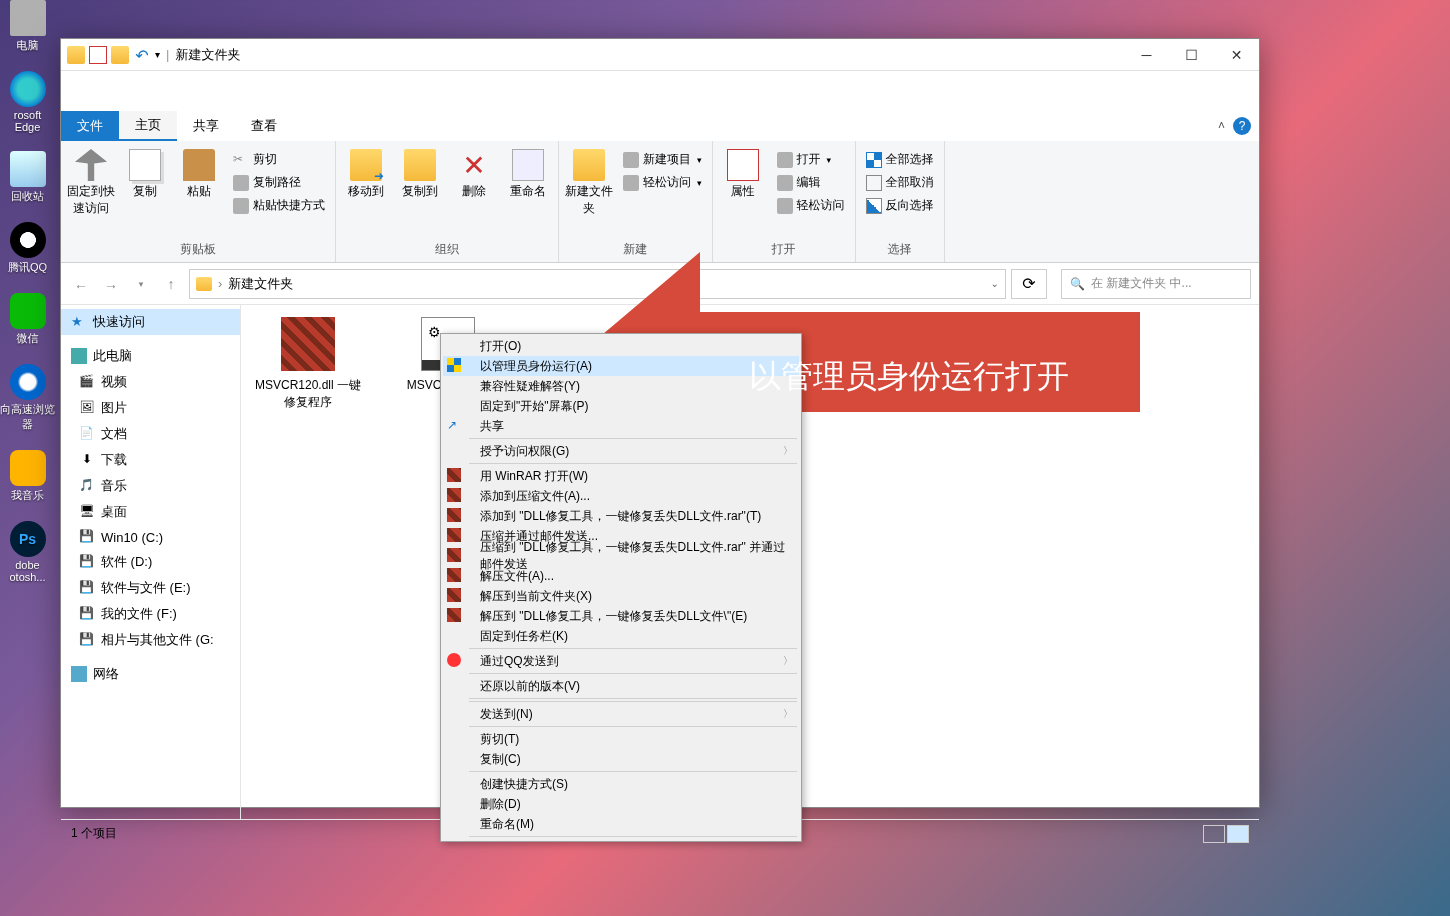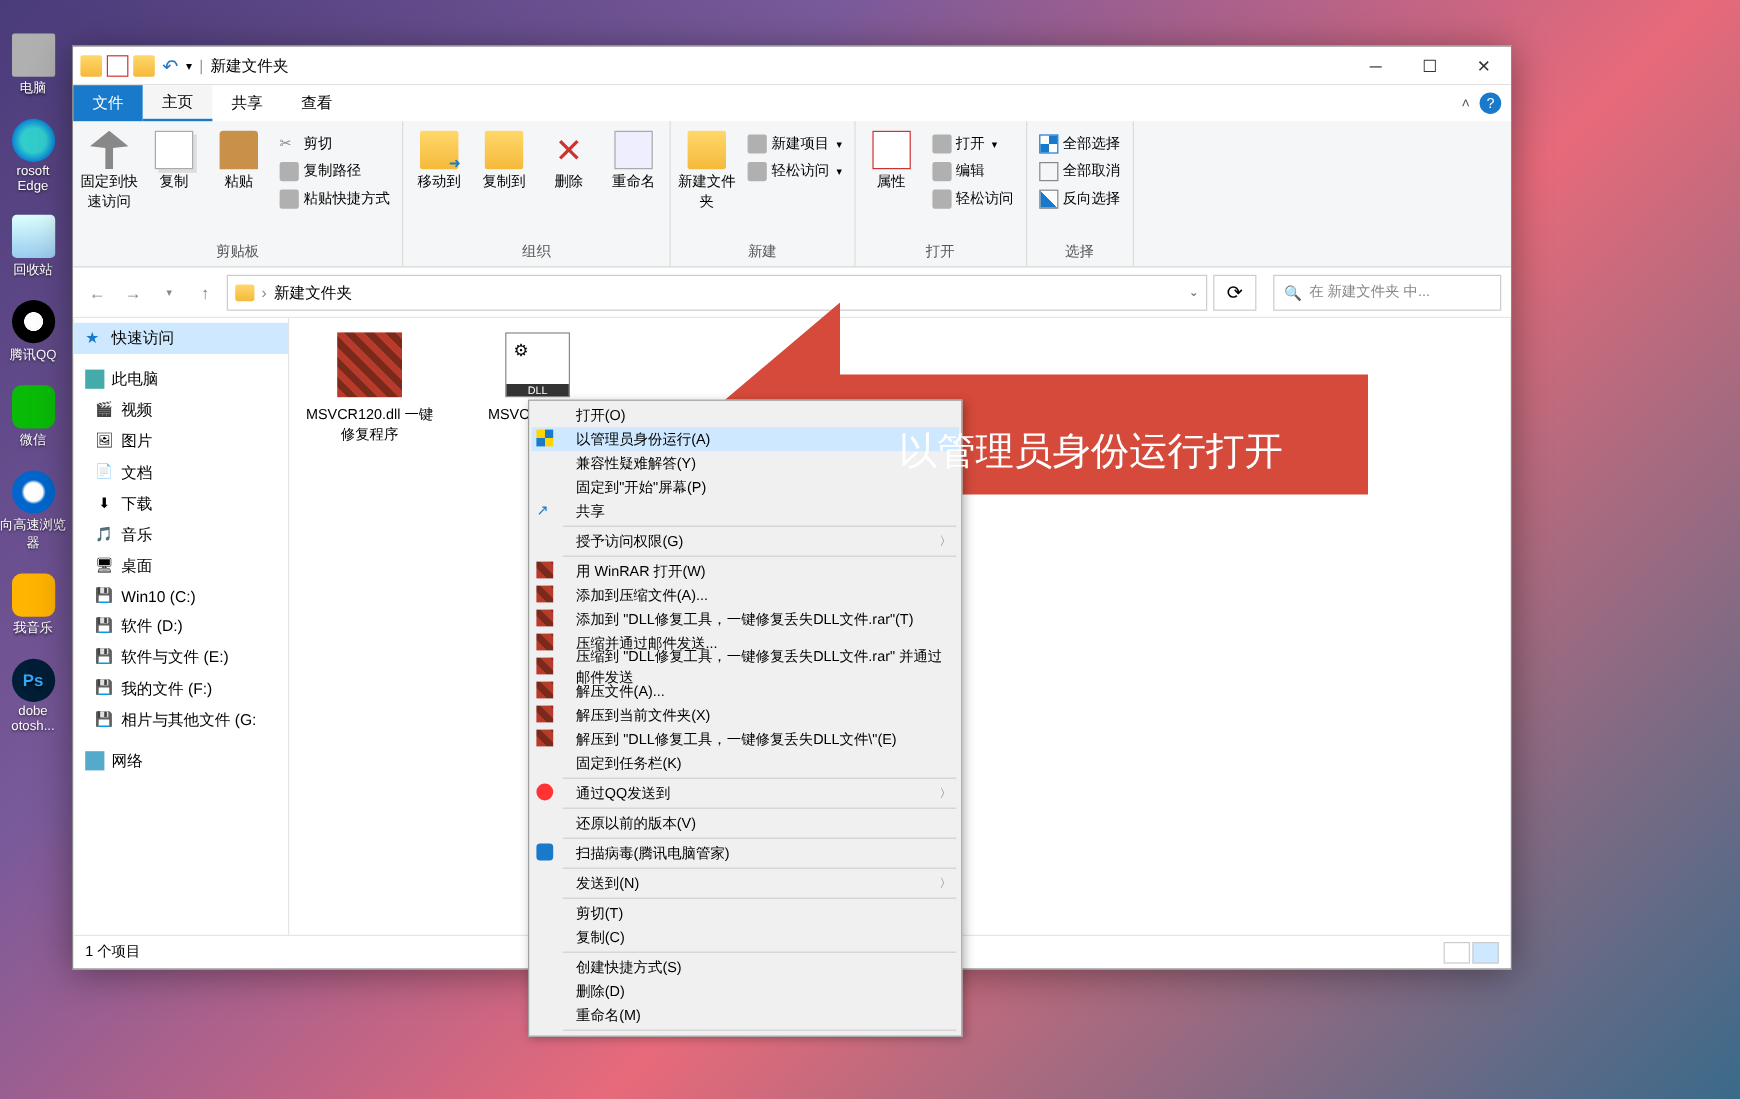--- a/index.html
+++ b/index.html
@@ -1,30 +1,30 @@
 <!DOCTYPE html>
 <html><head>
 <meta charset="utf-8">
 <style>
 *{box-sizing:border-box;margin:0;padding:0;font-family:"Microsoft YaHei",sans-serif;}
 body{background:linear-gradient(135deg,#4a3b7a 0%,#7a5a9a 30%,#e76a7a 60%,#3a6a8a 100%);width:1450px;height:916px;position:relative;overflow:hidden;}
 
-.desktop{position:absolute;left:0;top:16px;width:80px;padding-top:12px;}
+.desktop{position:absolute;left:0;top:0;width:80px;padding-top:0;}
 .desktop-icon{width:55px;text-align:center;color:#fff;font-size:11px;margin-bottom:18px;text-shadow:0 1px 2px rgba(0,0,0,.7);}
 .desktop-icon .di-img{width:36px;height:36px;margin:0 auto 2px;}
 
 .window{position:absolute;left:60px;top:38px;width:1200px;height:770px;background:#fff;border:1px solid #888;box-shadow:0 4px 30px rgba(0,0,0,.4);}
 .titlebar{height:32px;display:flex;align-items:center;background:#fff;border-bottom:1px solid #e0e0e0;}
 .title-left{display:flex;align-items:center;padding-left:6px;gap:6px;font-size:13px;}
 .title-icons{display:flex;gap:4px;align-items:center;}
 .qat-icon{width:18px;height:18px;}
 .title-right{margin-left:auto;display:flex;}
 .winbtn{width:45px;height:30px;display:flex;align-items:center;justify-content:center;font-size:14px;color:#333;}
 
-.tabs{height:30px;display:flex;align-items:stretch;background:#fff;font-size:13px;}
+.tabs{height:30px;display:flex;align-items:stretch;background:#fff;font-size:13px;margin-top:40px;}
 .tab{padding:0 16px;display:flex;align-items:center;cursor:pointer;}
 .tab.file{background:#1979ca;color:#fff;}
 .tab.active{background:#f5f5f5;border-bottom:2px solid #1979ca;}
 .tabs-right{margin-left:auto;display:flex;align-items:center;padding-right:8px;gap:8px;}
 .help-icon{width:18px;height:18px;border-radius:50%;background:#1979ca;color:#fff;font-size:12px;display:flex;align-items:center;justify-content:center;}
 
 .ribbon{height:122px;background:#f5f6f7;border-bottom:1px solid #d0d0d0;display:flex;font-size:12px;}
 .rgroup{border-right:1px solid #dcdcdc;padding:4px 6px 0;display:flex;flex-direction:column;align-items:center;}
 .rgroup-body{flex:1;display:flex;align-items:flex-start;gap:6px;}
 .rgroup-label{font-size:12px;color:#555;padding:2px 0 4px;text-align:center;}
@@ -407,26 +407,20 @@
       </span>
       <span>通过QQ发送到</span>
       <span class="ctx-sub">〉</span>
     </div>
     <div class="ctx-sep"></div>
     <div class="ctx-item">
       <span class="ctx-icon"></span>
       <span>还原以前的版本(V)</span>
     </div>
     <div class="ctx-sep"></div>
-    <div class="ctx-item">
-      <span class="ctx-icon">
-        <span style="display:block;width:14px;height:14px;background:#1979ca;border-radius:3px;"></span>
-      </span>
-      <span>扫描病毒(腾讯电脑管家)</span>
-    </div>
     <div class="ctx-sep"></div>
     <div class="ctx-item">
       <span class="ctx-icon"></span>
       <span>发送到(N)</span>
       <span class="ctx-sub">〉</span>
     </div>
     <div class="ctx-sep"></div>
     <div class="ctx-item">
       <span class="ctx-icon"></span>
       <span>剪切(T)</span>

